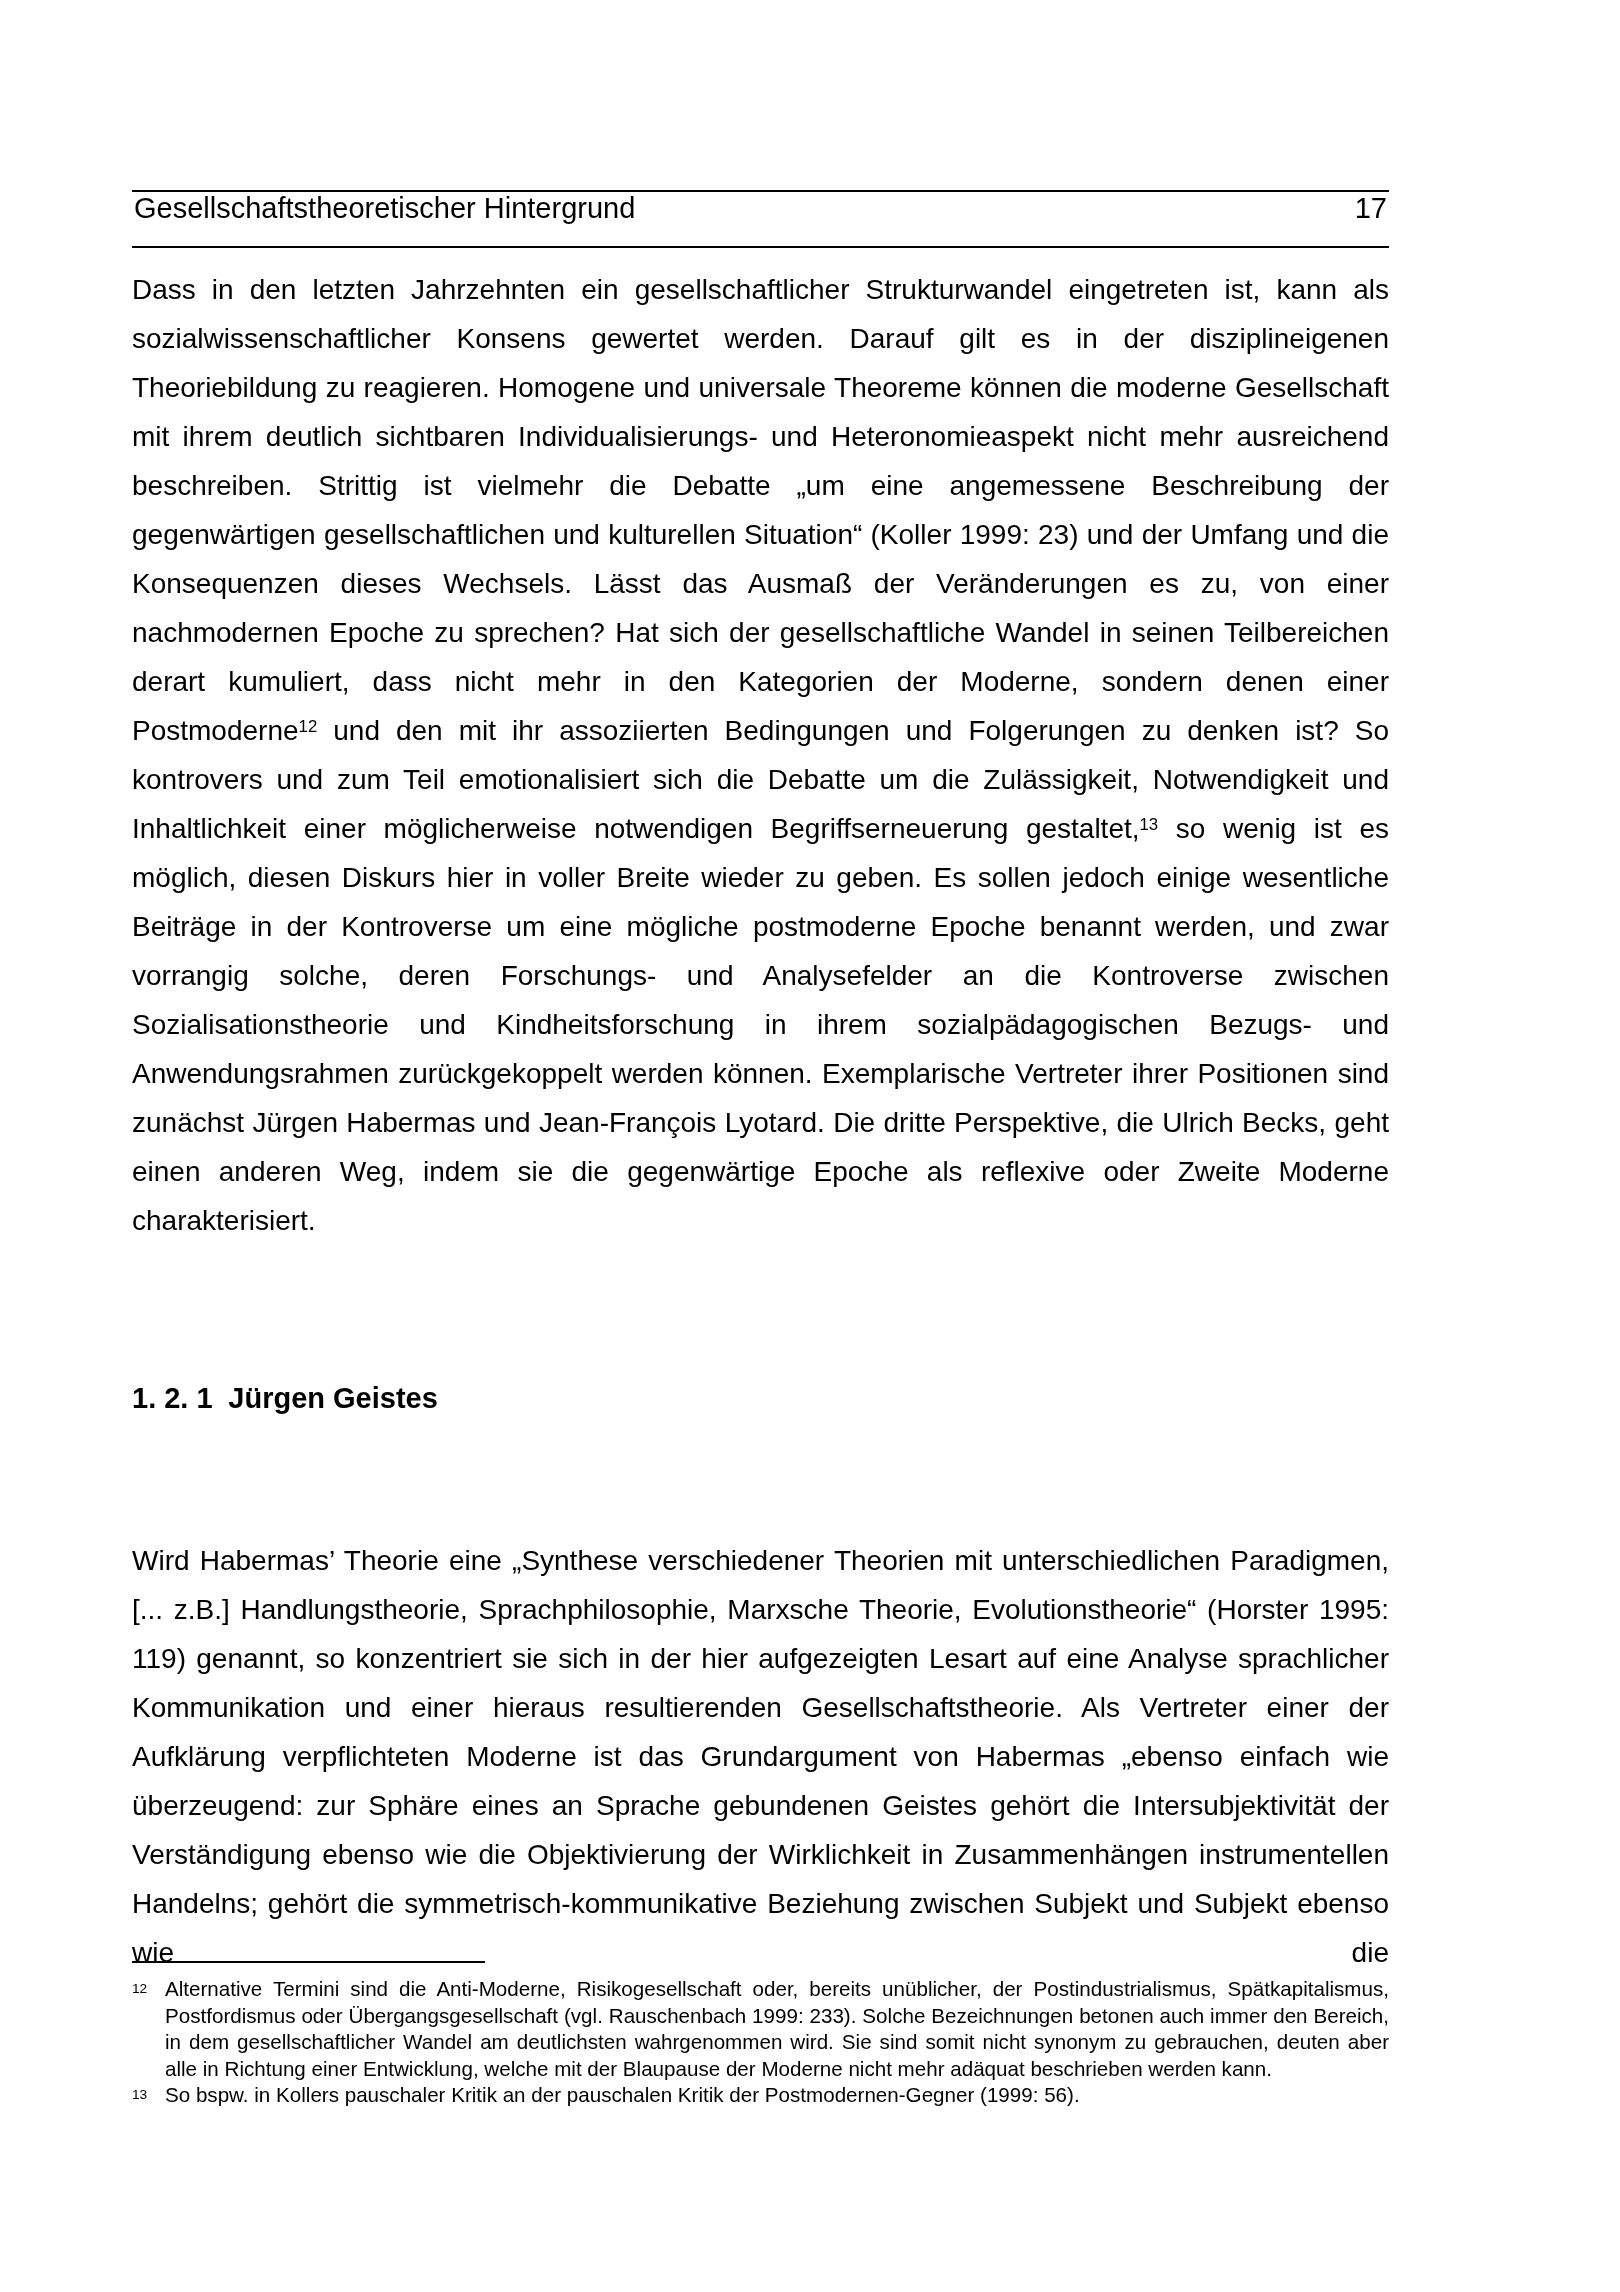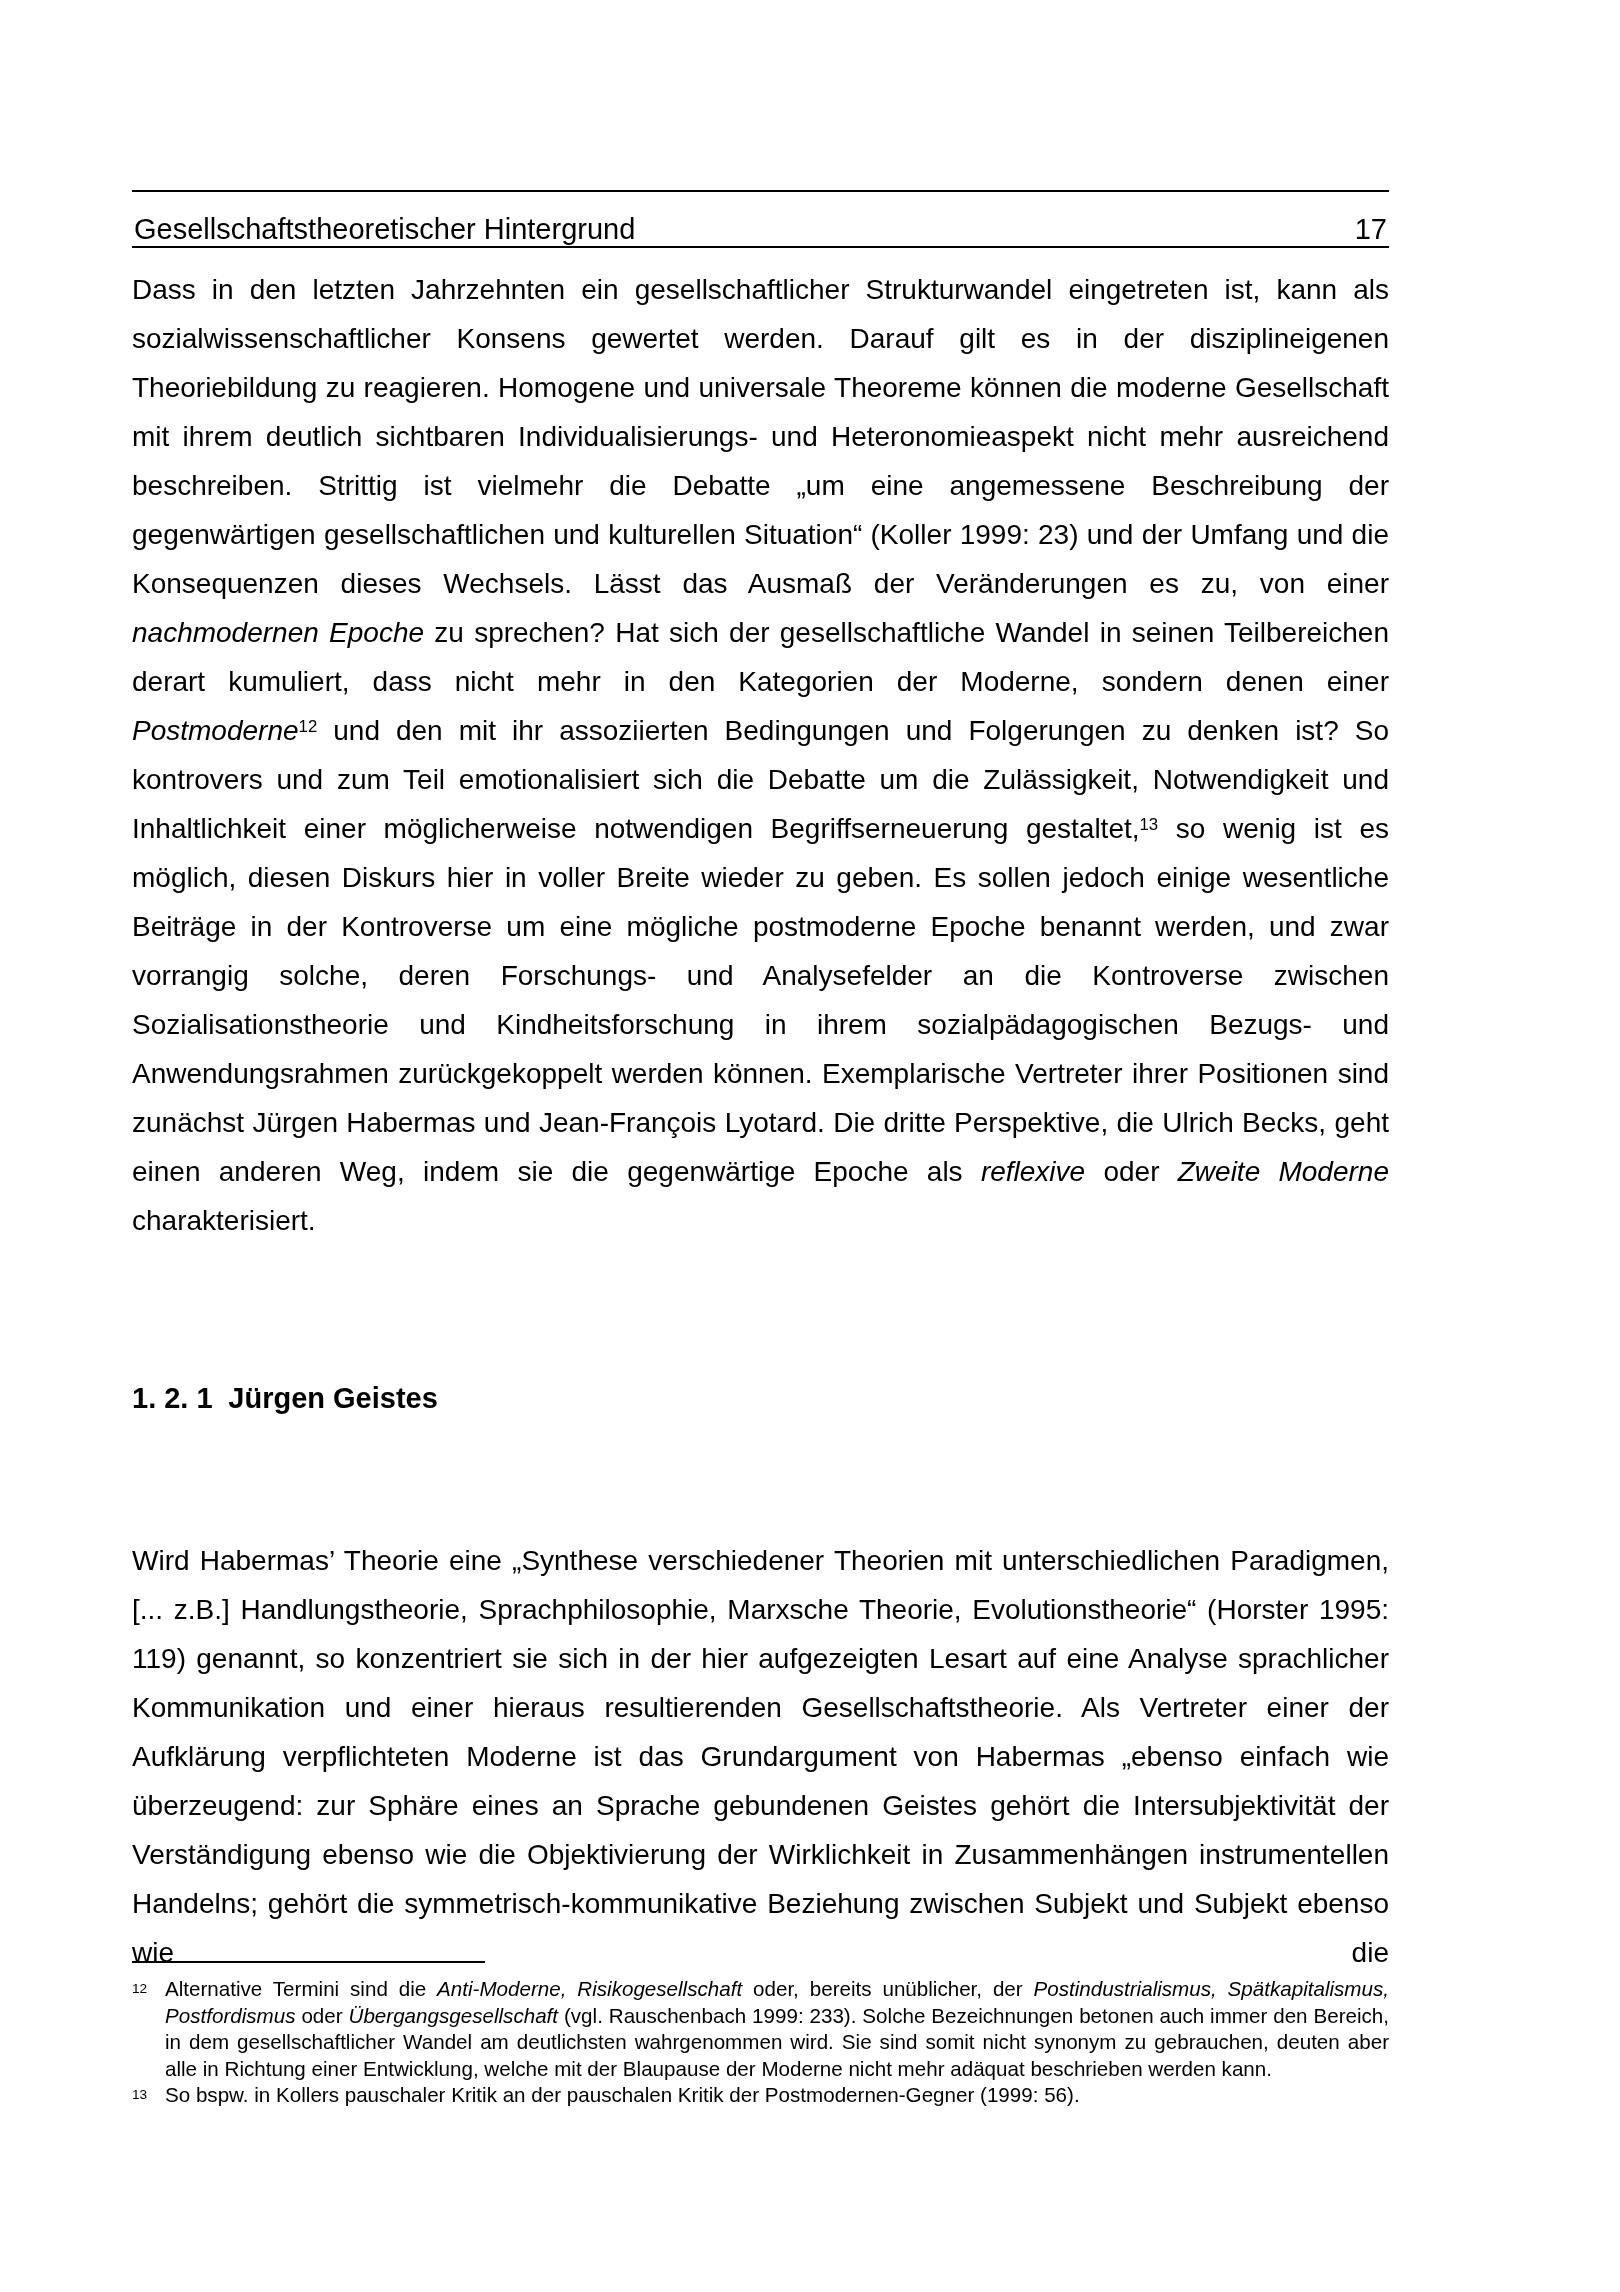--- a/index.html
+++ b/index.html
@@ -27,21 +27,21 @@
     position: absolute;
     left: 0;
     top: 190px;
     width: 100%;
     box-sizing: border-box;
     border-top: 2.9px solid #000;
     border-bottom: 2.9px solid #000;
     height: 58px;
     display: flex;
     justify-content: space-between;
-    align-items: flex-end;
+    align-items: flex-start;
     font-size: 29px;
     padding: 0 2px;
     gap: 39px;
   }
   .body-text {
     position: absolute;
     left: 0;
     width: 100%;
     margin: 0;
     font-size: 28px;
@@ -56,21 +56,21 @@
     position: absolute;
     left: 0;
     top: 1377px;
     width: 100%;
     margin: 0;
     font-size: 29px;
     font-weight: bold;
     line-height: 43px;
   }
   .section-heading .sec-num { margin-right: 15.7px; margin-top: 12px; }
-  .it { font-style: italic; }
+  .it { }
   sup.fnref {
     font-size: 0.60em;
     line-height: 0;
     vertical-align: baseline;
     position: relative;
     top: -0.5em;
   }
   .footnote-rule {
     position: absolute;
     left: 0;

